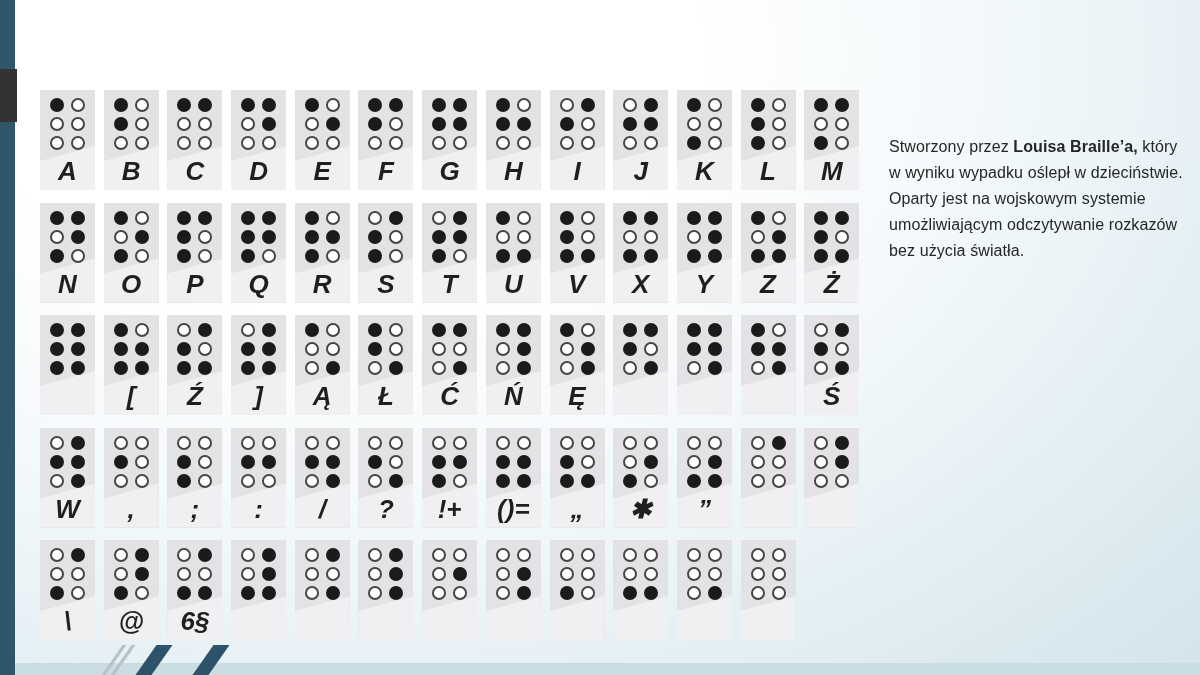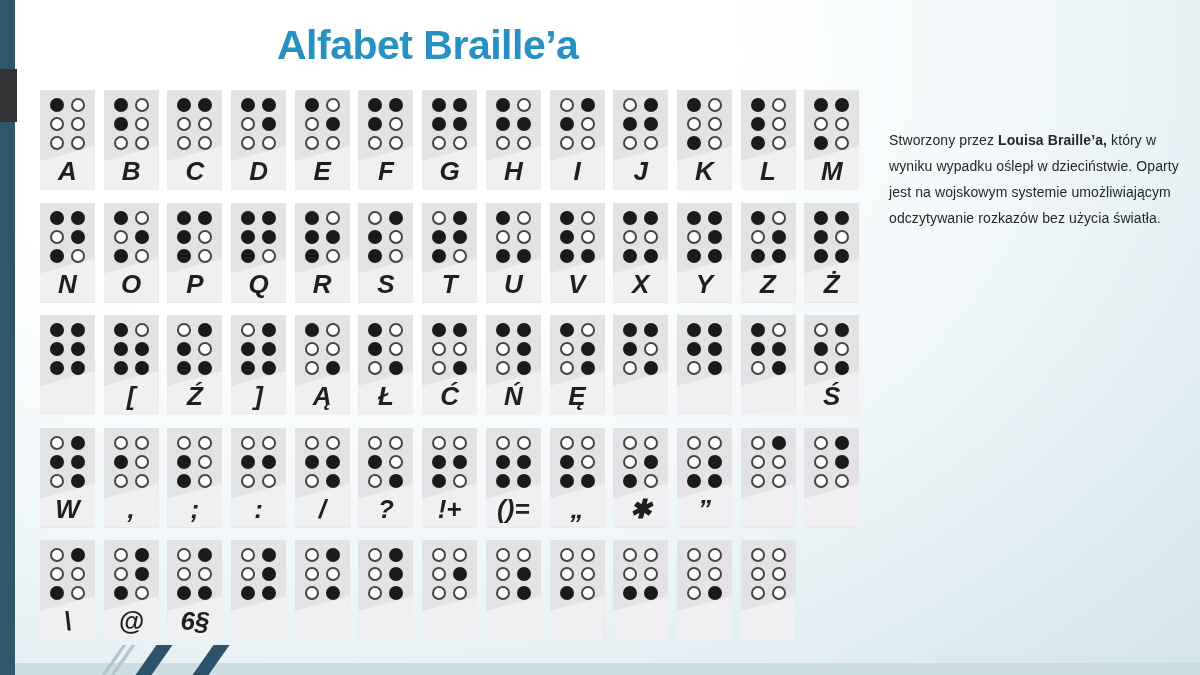--- a/index.html
+++ b/index.html
@@ -55,22 +55,22 @@
     background:var(--dot_fill,#1b1b1d); border-color:var(--dot_fill,#1b1b1d);
   }
   .lab{
     position:absolute; bottom:0; left:0; width:100%; height:37px;
     line-height:37px; text-align:center;
     font-weight:bold; font-style:italic; font-size:26px;
     color:#1f1f21; white-space:nowrap;
   }
   
   .textcol{
-    position:absolute; left:889px; top:127px; width:298px;
-    font-size:14px; line-height:26px; letter-spacing:0.1px;
+    position:absolute; left:889px; top:134px; width:298px;
+    font-size:16px; line-height:26px; letter-spacing:0.1px;
     color:var(--text,#262626);
   }
   .textcol p{ margin-bottom:26px; }
   
   .band{
     position:absolute; left:15px; top:663px; width:1185px; height:12px;
     background:var(--bottom_band,#c9dde3);
   }
   .stripe{
     position:absolute; top:645px; height:30px;
@@ -83,21 +83,20 @@
   .s3{ left:146px; width:16px; }
   .s4{ left:203px; width:16px; }
 </style>
 </head>
 <body>
 
 <div class="slide">
   <div class="leftbar"></div>
   <div class="darkblock"></div>
 
-  <h1 class="title">Alfabet Braille’a</h1>
 
   <div class="grid">
       <div class="brow">
         <div class="bcell">
           <div class="fold"></div>
           <div class="dots">
             <span class="dot on"></span>
             <span class="dot"></span>
             <span class="dot"></span>
             <span class="dot"></span>

